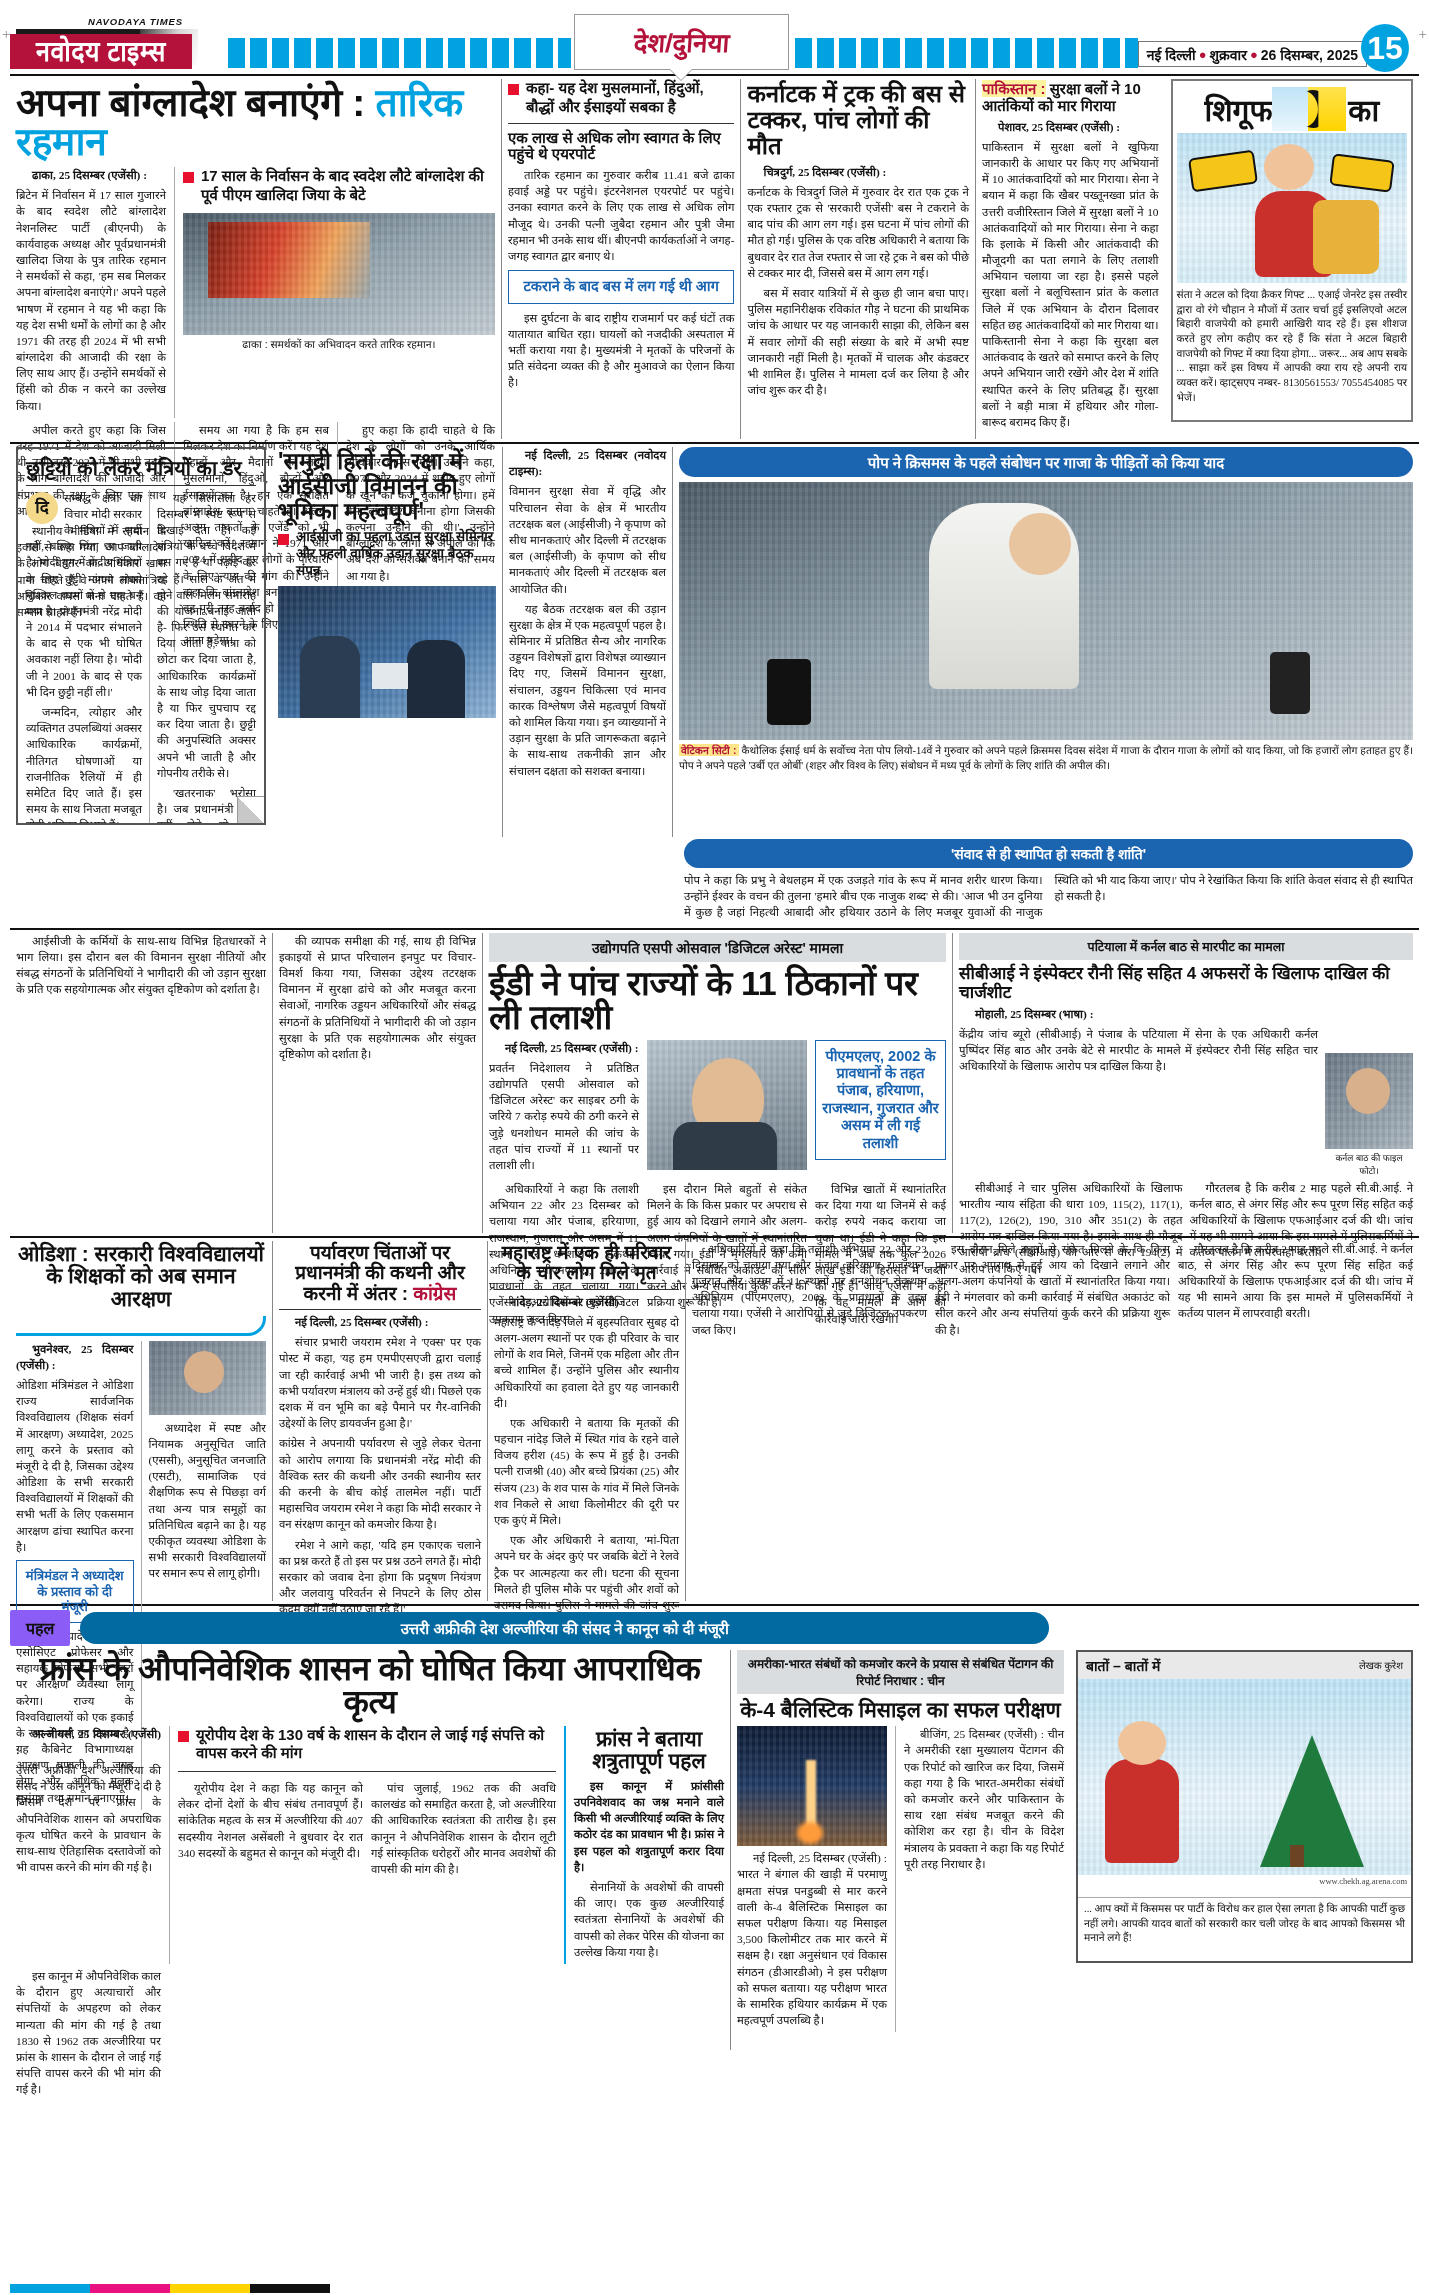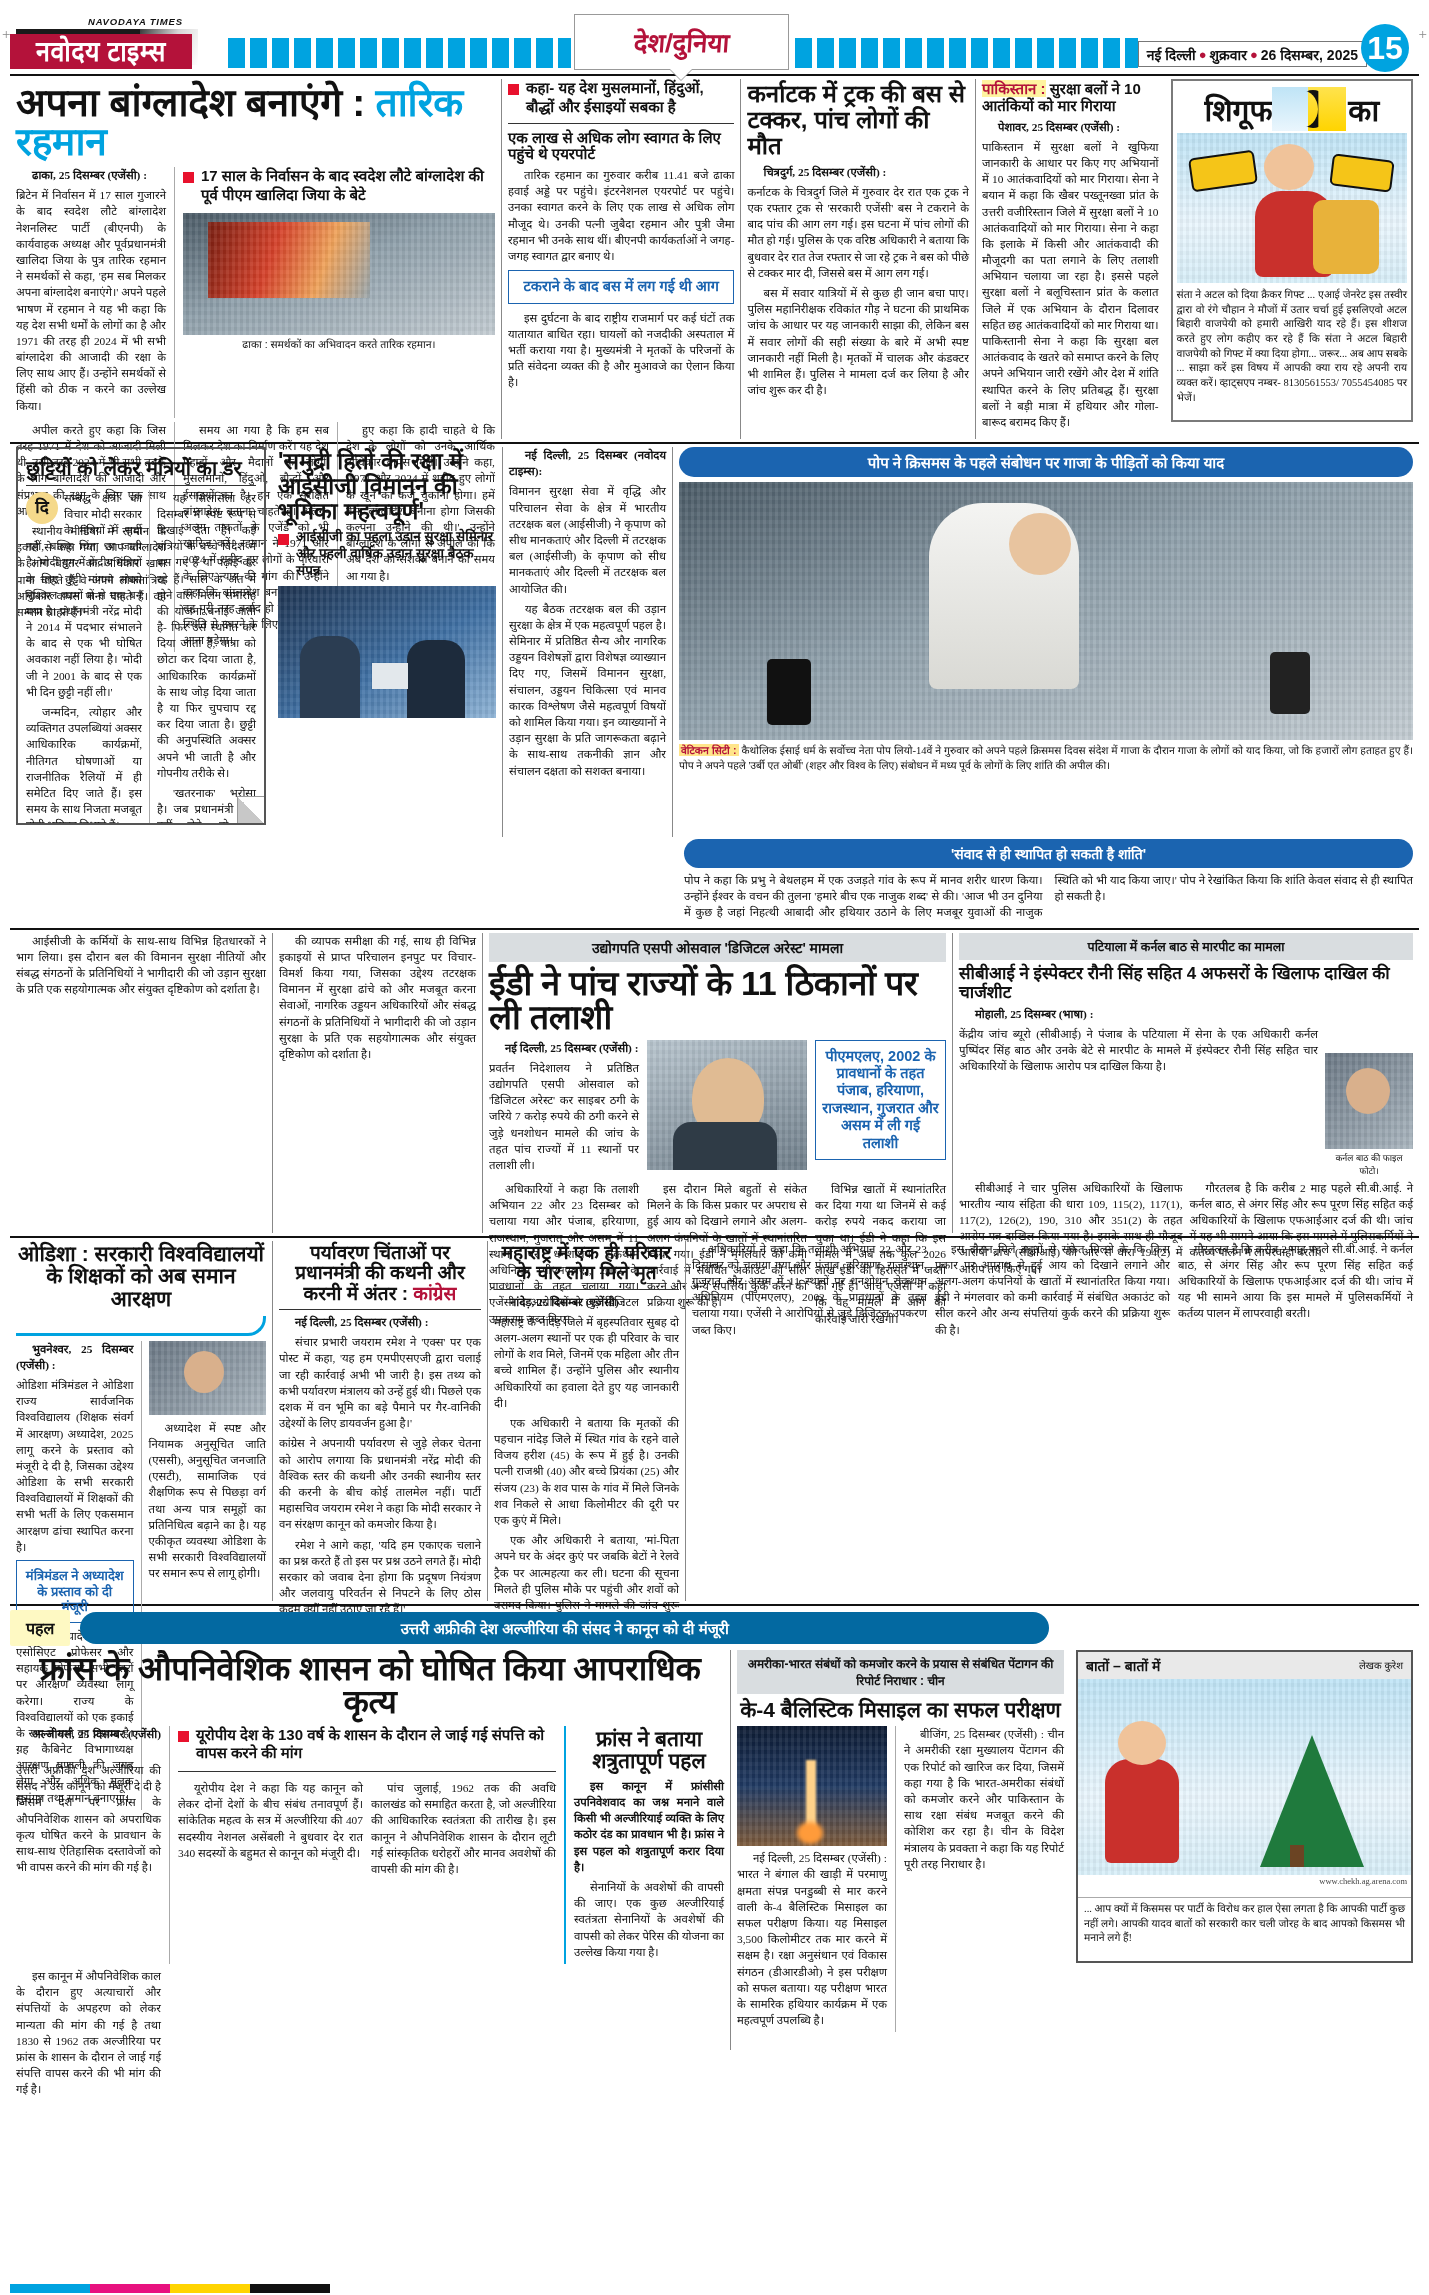--- a/index.html
+++ b/index.html
@@ -132,21 +132,21 @@
   .cornerfold{ position:relative; }
   .cornerfold:after{
     content:""; position:absolute; right:0; bottom:0; width:26px;height:26px;
     background:linear-gradient(225deg,#ffffff 50%, #c8c8c8 50%); border-left:1px solid #999;border-top:1px solid #999;
   }
   .white-on-blue-band{
     background:#0369a1;color:#fff;font-family:"Liberation Sans",sans-serif;font-weight:bold;
     font-size:15px;padding:6px 14px;border-radius:18px;display:inline-block;
   }
   .pahal-badge{
-    background:#fef9c3;color:#111;font-family:"Liberation Sans",sans-serif;font-weight:bold;
+    background:#8b5cf6;color:#111;font-family:"Liberation Sans",sans-serif;font-weight:bold;
     font-size:16px;padding:7px 16px;border-radius:2px;
   }
   .shigufa-box{ border:2px solid #7a7a7a; padding:4px; }
   .shigufa-title{ display:flex;align-items:center;justify-content:center;gap:2px;height:48px; }
   .shigufa-title .wtxt{ font-family:"Liberation Sans",sans-serif;font-weight:bold;font-size:30px;text-align:right; }
   .shigufa-moon{ width:64px;height:44px;background:linear-gradient(#ffe34d,#ffd400); position:relative; }
   .shigufa-moon:before{content:"";position:absolute;left:-10px;top:0;width:36px;height:44px;background:linear-gradient(#bfe4f6,#eaf6fd);}
   .shigufa-moon:after{content:"";position:absolute;left:2px;top:3px;width:34px;height:38px;border-radius:50%;
      box-shadow: 12px 0 0 0 #111; clip-path: inset(0 0 0 40%);}
   .tiny-note{ font-size:10.5px; line-height:1.4; }

